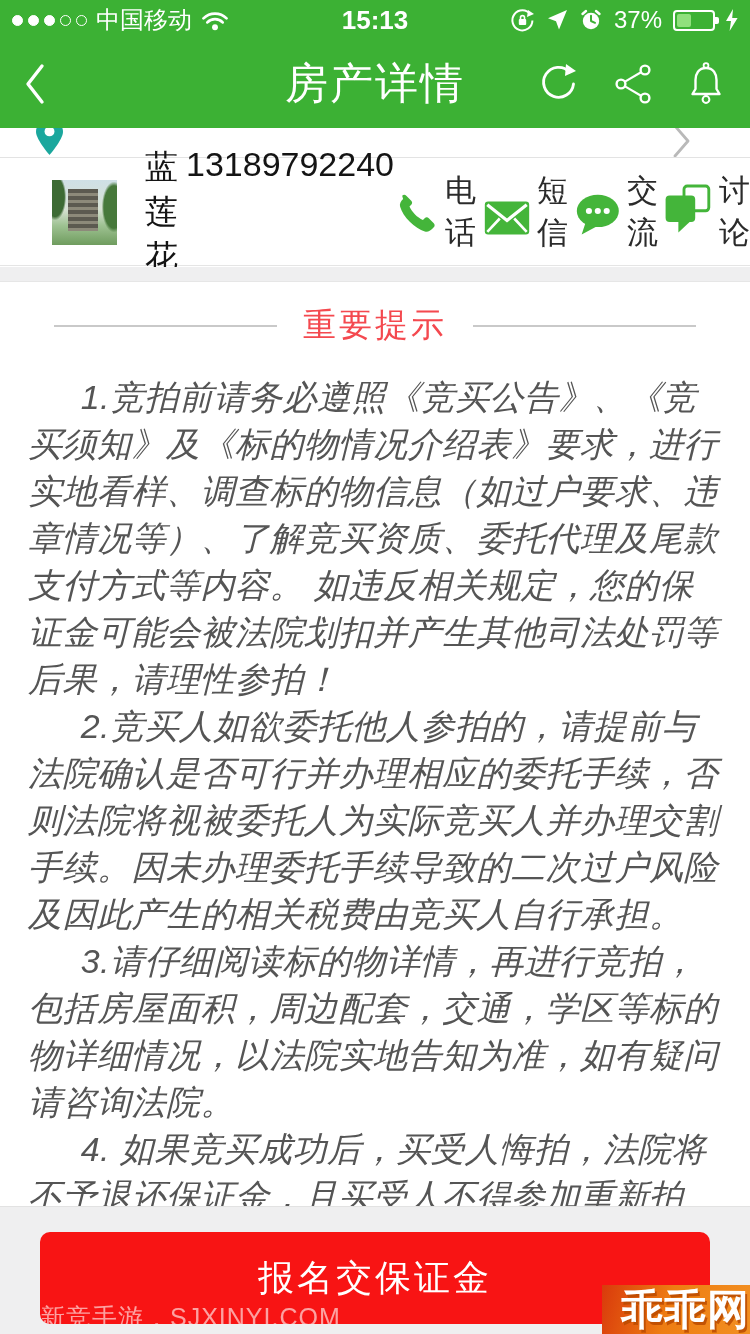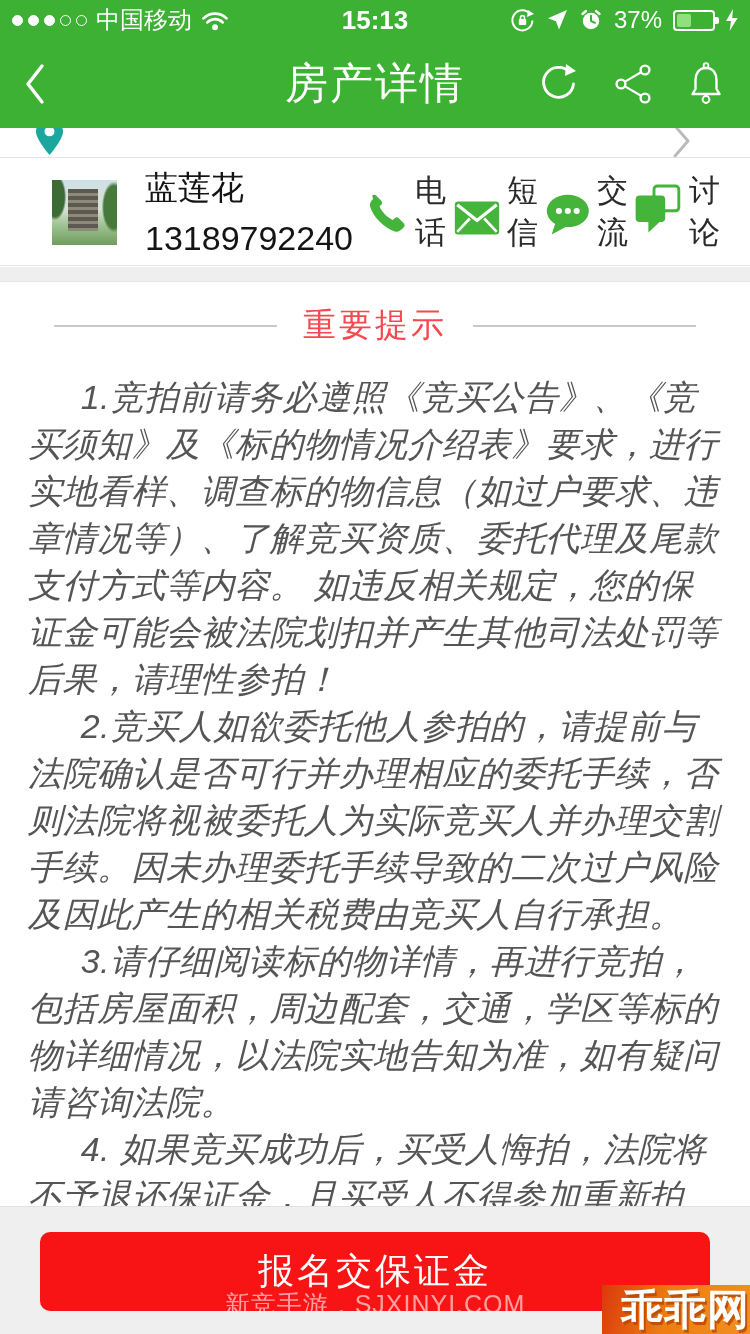--- a/index.html
+++ b/index.html
@@ -42,21 +42,21 @@
     background:#fff; display:flex; align-items:center; padding-left:52px;
     border-bottom:1px solid #e5e5e5; }
   .thumb { position:relative; width:65px; height:65px; overflow:hidden; flex:0 0 auto;
     background:linear-gradient(#cfe0e6 0%, #d8e2d4 45%, #9ec292 70%, #6f9c5e 100%); }
   .thumb .building { position:absolute; left:16px; top:9px; width:30px; height:42px;
     background:repeating-linear-gradient(#5c5a50 0 4px, #8d8a7a 4px 7px); }
   .thumb .tree-l { position:absolute; left:-8px; top:-6px; width:22px; height:46px;
     background:radial-gradient(ellipse at center, #3d6b34 60%, rgba(61,107,52,0) 72%); }
   .thumb .tree-r { position:absolute; right:-9px; top:2px; width:24px; height:50px;
     background:radial-gradient(ellipse at center, #47793b 60%, rgba(71,121,59,0) 72%); }
-  .contact-info { margin-left:28px; display:flex; flex-direction:column; gap:8px; }
+  .contact-info { margin-left:28px; display:flex; flex-direction:row; gap:8px; }
   .contact-name { font-size:33px; color:#141414; }
   .contact-phone { font-size:34px; color:#141414; }
   .contact-actions { margin-left:auto; display:flex; align-items:flex-end; gap:0; padding-right:26px; }
   .action { width:90px; display:flex; flex-direction:row; align-items:center; gap:7px; }
   .action .icon-box { height:48px; display:flex; align-items:flex-end; justify-content:center; }
   .action .label { font-size:31px; color:#2b2b2b; }
 
   
   .gray-gap { position:absolute; top:267px; left:0; right:0; height:15px;
     background:#efeff0; border-bottom:1px solid #e6e6e6; }
@@ -66,25 +66,25 @@
   .notice-header { display:flex; align-items:center; margin:0 26px; }
   .notice-line { flex:1; height:2px; background:#c9c9c9; }
   .notice-title { font-size:33px; color:#f4494f; letter-spacing:3px; padding:0 26px; white-space:nowrap; }
   .notice-body { margin-top:26px; }
   .notice-body p { font-size:34px; line-height:47px; color:#555555;
     text-indent:1.55em; letter-spacing:0.5px;font-style:italic; }
 
   
   .footer { position:absolute; left:0; right:0; bottom:0; height:128px;
     background:#efeff0; border-top:1px solid #e2e2e2; z-index:10; }
-  .cta-button { position:absolute; left:40px; right:40px; top:25px; height:79px;
+  .cta-button { position:absolute; left:40px; right:40px; top:25px; height:92px;
     background:#f81414; border-radius:10px; display:flex; align-items:center; justify-content:center;
     overflow:hidden; cursor:pointer; }
   .cta-label { color:#fff; font-size:36px; letter-spacing:3px; }
-  .source-watermark { position:absolute; left:0; right:0; bottom:-10px; text-align:center;
+  .source-watermark { position:absolute; left:0; right:0; bottom:-10px; text-align:left;
     font-size:25px; color:rgba(255,255,255,0.6); letter-spacing:1px; }
   .site-watermark { position:absolute; right:0; bottom:0; width:148px; height:49px;
     background:linear-gradient(105deg, #d93a0c 0%, #ee7d12 45%, #f29022 100%);
     display:flex; align-items:center; justify-content:flex-end; z-index:12; }
   .site-watermark span { color:#fff; font-size:42px; font-weight:bold; letter-spacing:1px;
     text-shadow:2px 3px 0 rgba(186,74,0,0.85); }
 
   svg { display:block; }
 </style>
 </head>

